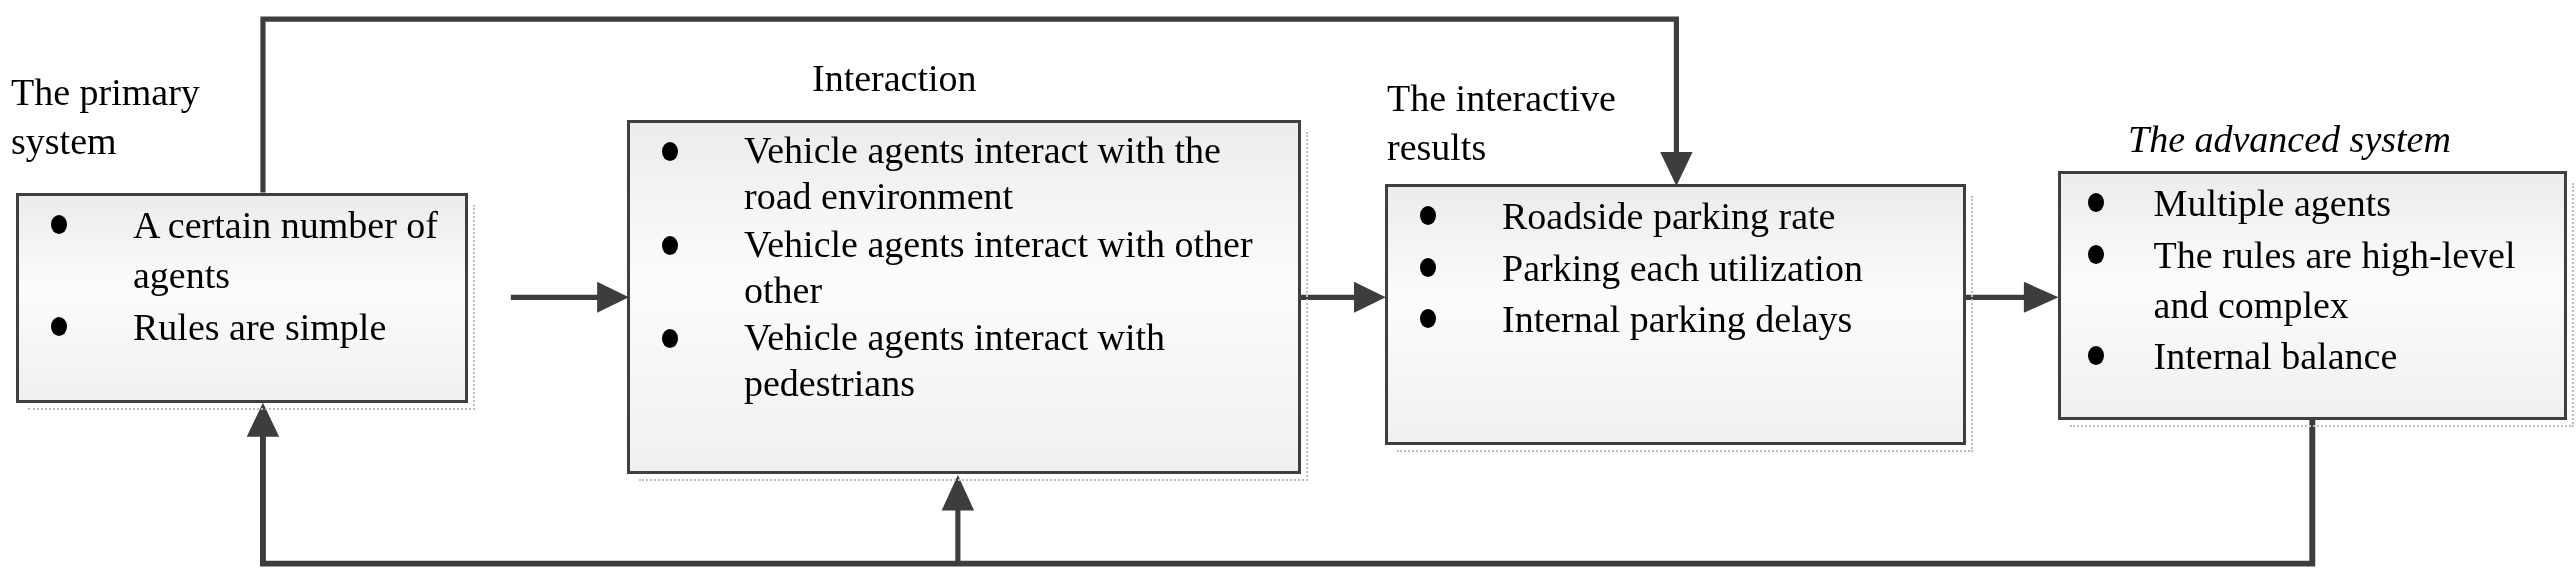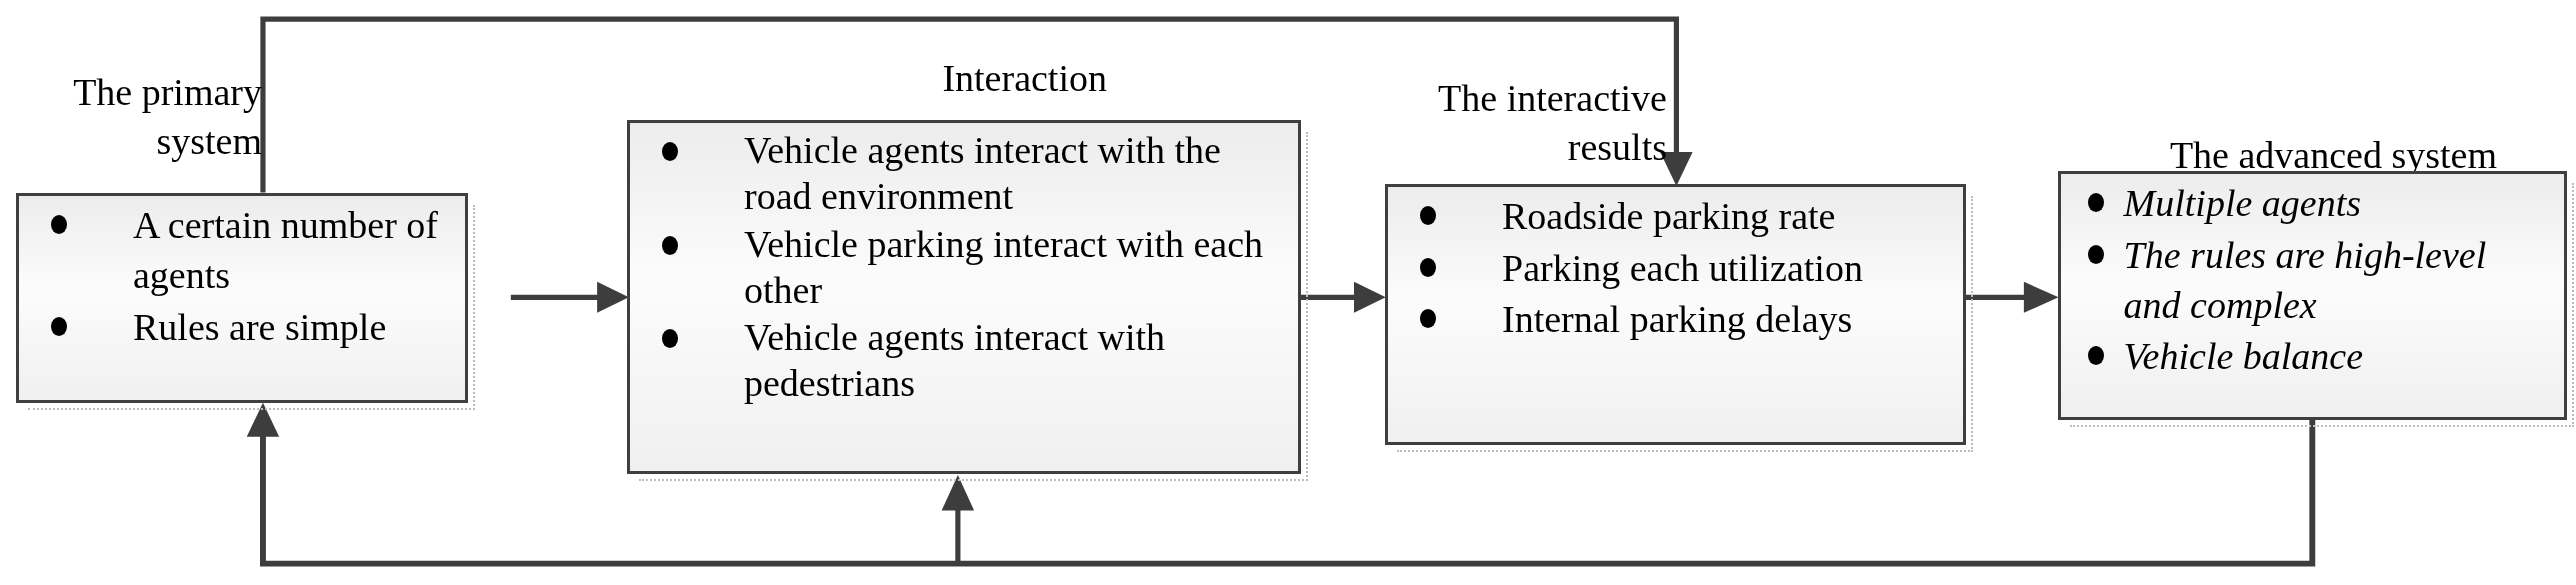--- a/index.html
+++ b/index.html
@@ -32,32 +32,32 @@
 
   .box ul { list-style:none; margin:0; padding:4.4px 8.9px 0 0; }
   .box li { display:flex; align-items:flex-start; font-size:38px; line-height:50px; margin-bottom:1.5px; }
   .b2 li { line-height:46px; }
   .dot { flex:none; width:16px; height:19px; border-radius:50%; background:#000; margin:14.8px 0 0 32px; }
   .txt { margin-left:66px; }
   .b1 .txt { max-width:369px; }
   .b2 .txt { max-width:561px; }
   .b3 .txt { max-width:457px; }
   .b4 .dot { margin-left:26.6px; }
-  .b4 .txt { margin-left:20px; max-width:413px;font-style:italic; }
+  .b4 .txt { margin-left:50px; max-width:413px; }
 
   .title {
     position:absolute;
     font-size:38px; line-height:49px;
-    text-align:right;
+    text-align:left;
     white-space:normal;
   }
   .t1 { left:11px;   top:68px;  width:251px; }
   .t2 { left:812px; top:54px;  width:295px; }
   .t3 { left:1387px; top:74px; width:280px; }
-  .t4 { left:2128px; top:131px; width:369px; }
+  .t4 { left:2128px; top:115px; width:369px;font-style:italic; }
 </style>
 </head>
 <body>
 
 <div class="canvas">
 
   <svg class="connectors" viewBox="0 0 3491 793">
     <g stroke="#3d3d3d" fill="#3d3d3d">
 
       <polyline points="356,261 356,26 2272,26 2272,214" fill="none" stroke-width="7"></polyline>
@@ -99,21 +99,21 @@
   </div>
 
   <div class="box b2">
     <ul>
       <li>
         <span class="dot"></span>
         <span class="txt">Vehicle agents interact with the road environment</span>
       </li>
       <li>
         <span class="dot"></span>
-        <span class="txt">Vehicle parking interact with each other</span>
+        <span class="txt">Vehicle agents interact with other other</span>
       </li>
       <li>
         <span class="dot"></span>
         <span class="txt">Vehicle agents interact with pedestrians</span>
       </li>
     </ul>
   </div>
 
   <div class="box b3">
     <ul>
@@ -137,19 +137,19 @@
       <li>
         <span class="dot"></span>
         <span class="txt">Multiple agents</span>
       </li>
       <li>
         <span class="dot"></span>
         <span class="txt">The rules are high-level and complex</span>
       </li>
       <li>
         <span class="dot"></span>
-        <span class="txt">Vehicle balance</span>
+        <span class="txt">Internal balance</span>
       </li>
     </ul>
   </div>
 
 </div>
 
 
 </body></html>

